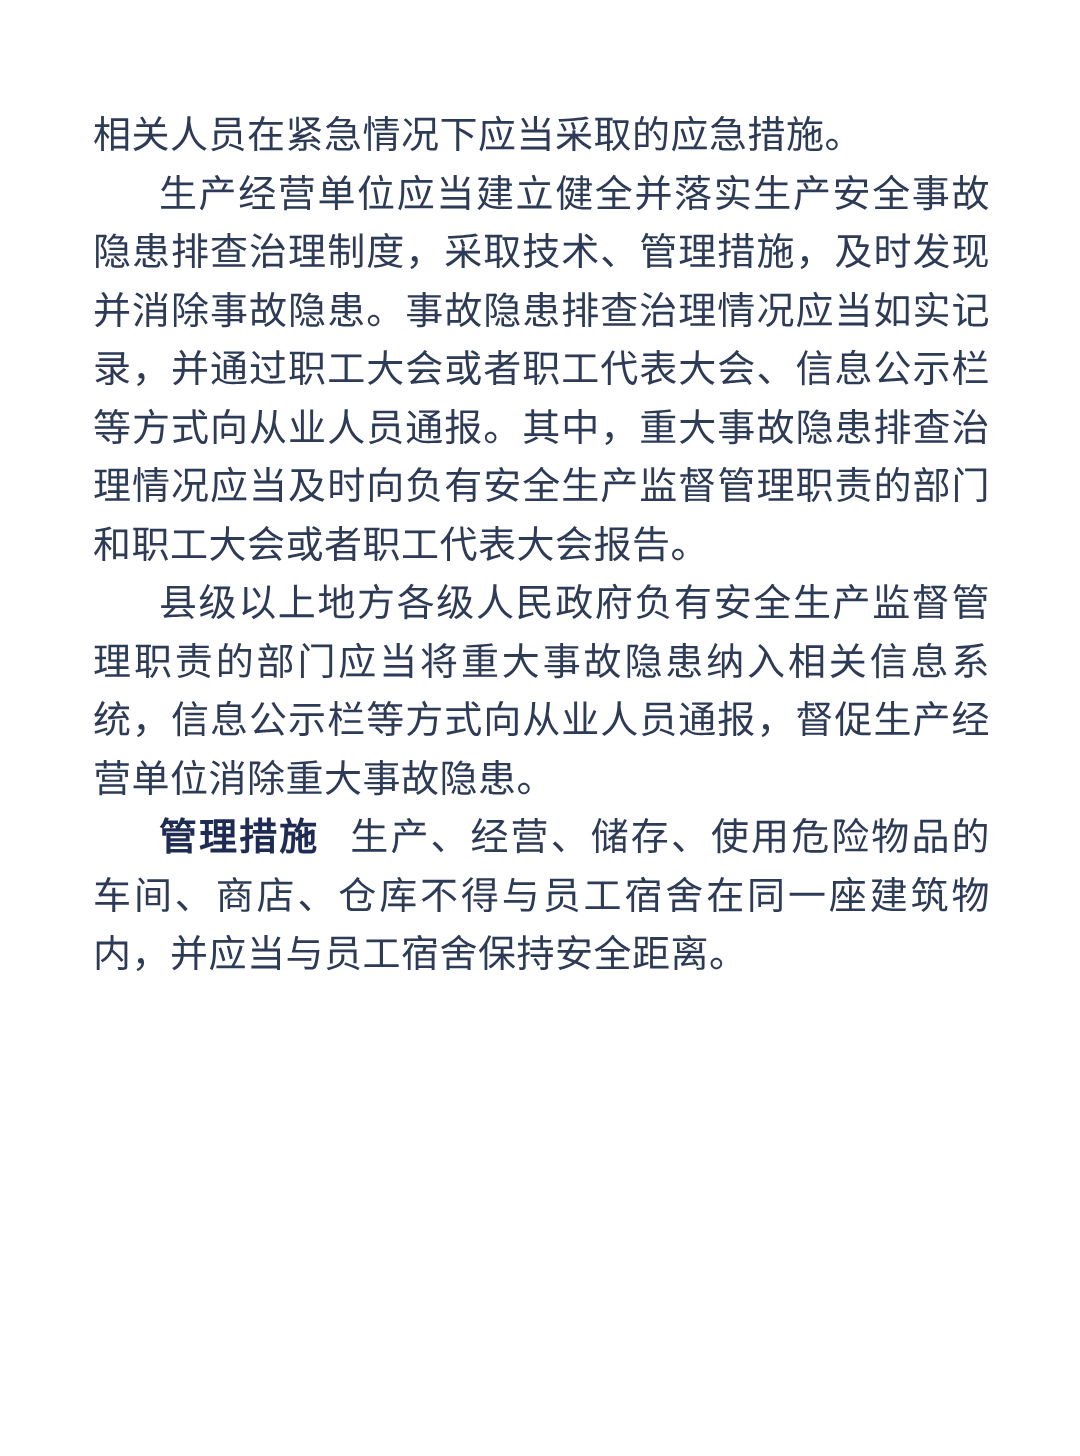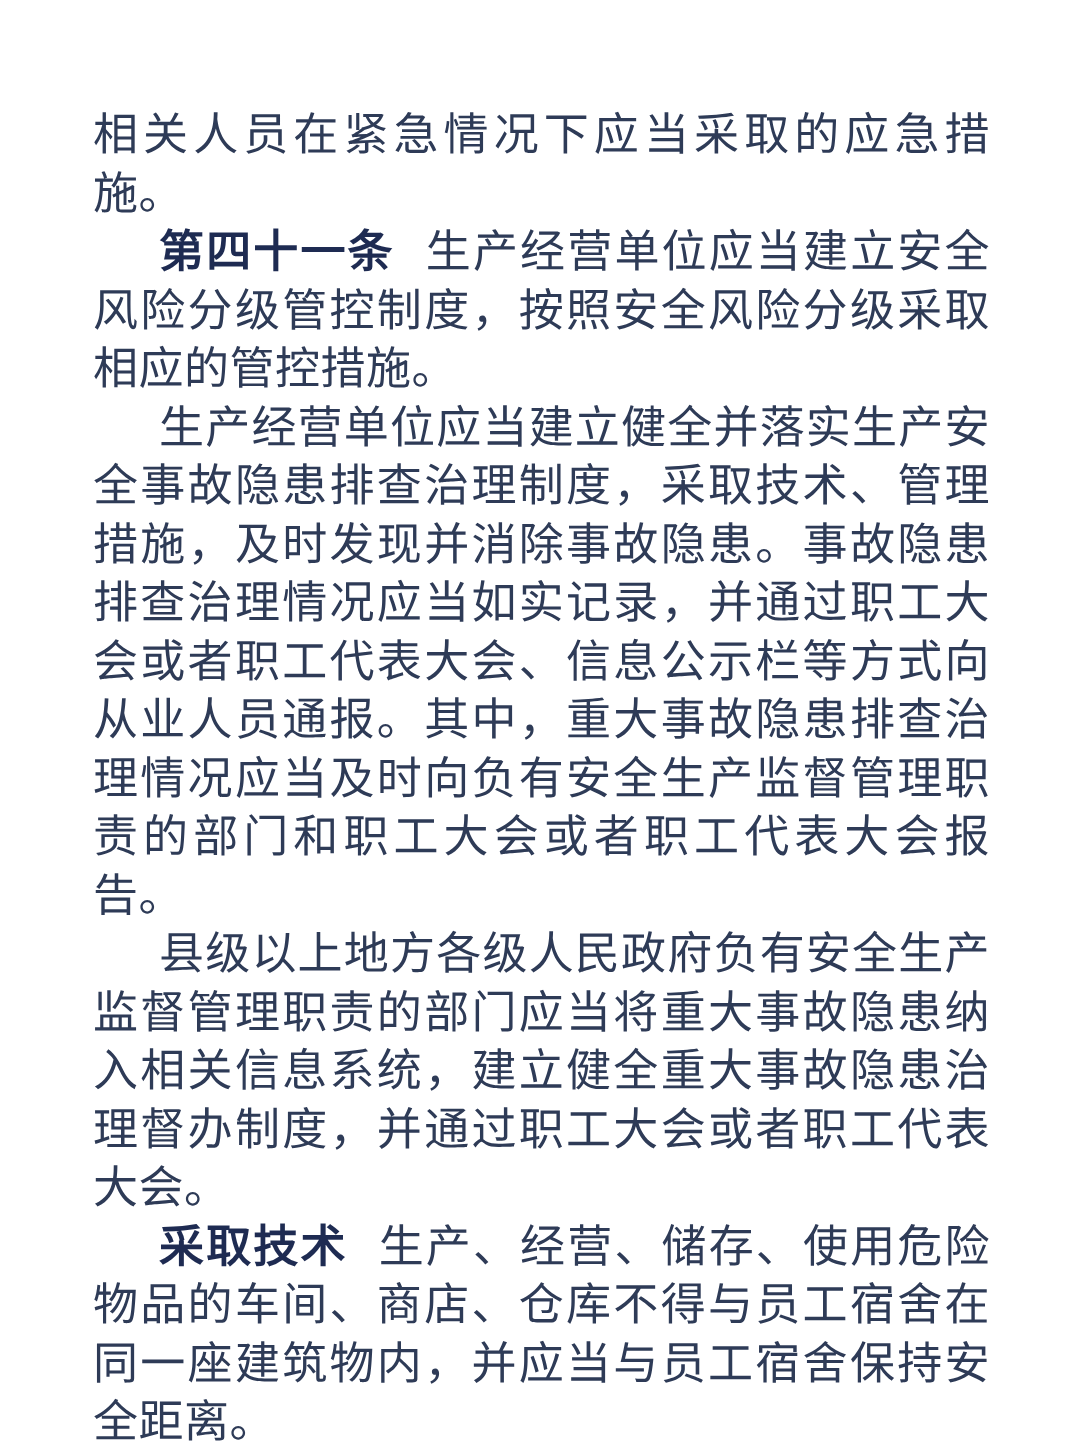--- a/index.html
+++ b/index.html
@@ -12,21 +12,21 @@
     width: 1080px;
     height: 1456px;
     background: #ffffff;
     box-sizing: border-box;
     padding: 106px 90px 0 93px;
     overflow: hidden;
   }
   .para {
     margin: 0;
     font-family: "Liberation Serif", "DejaVu Serif", serif;
-    font-size: 45px;
+    font-size: 38px;
     line-height: 58.5px;
     color: #2e3b57;
     text-align: justify;
     text-indent: 66px;
     letter-spacing: 0.5px;
   }
   .para.no-indent {
     text-indent: 0;
   }
   .term {
@@ -39,22 +39,21 @@
   }
 </style>
 </head>
 <body>
 
 <div class="page">
 
   <p class="para no-indent"><span class="term"></span><span class="body-text">相关人员在紧急情况下应当采取的应急措施。</span></p>
 
 
-  <p class="para"><span class="term">第四十一条</span><span class="body-text">生产经营单位应当建立安全风险分级管控制度，按照安全风险分级采取相应的管控措施。</span></p>
 
   <p class="para"><span class="term"></span><span class="body-text">生产经营单位应当建立健全并落实生产安全事故隐患排查治理制度，采取技术、管理措施，及时发现并消除事故隐患。事故隐患排查治理情况应当如实记录，并通过职工大会或者职工代表大会、信息公示栏等方式向从业人员通报。其中，重大事故隐患排查治理情况应当及时向负有安全生产监督管理职责的部门和职工大会或者职工代表大会报告。</span></p>
 
-  <p class="para"><span class="term"></span><span class="body-text">县级以上地方各级人民政府负有安全生产监督管理职责的部门应当将重大事故隐患纳入相关信息系统，建立健全重大事故隐患治理督办制度，并通过职工大会或者职工代表大会。</span></p>
+  <p class="para"><span class="term"></span><span class="body-text">县级以上地方各级人民政府负有安全生产监督管理职责的部门应当将重大事故隐患纳入相关信息系统，信息公示栏等方式向从业人员通报，督促生产经营单位消除重大事故隐患。</span></p>
 
-  <p class="para"><span class="term">采取技术</span><span class="body-text">生产、经营、储存、使用危险物品的车间、商店、仓库不得与员工宿舍在同一座建筑物内，并应当与员工宿舍保持安全距离。</span></p>
+  <p class="para"><span class="term">管理措施</span><span class="body-text">生产、经营、储存、使用危险物品的车间、商店、仓库不得与员工宿舍在同一座建筑物内，并应当与员工宿舍保持安全距离。</span></p>
 
 
 </div>
 
 </body></html>

